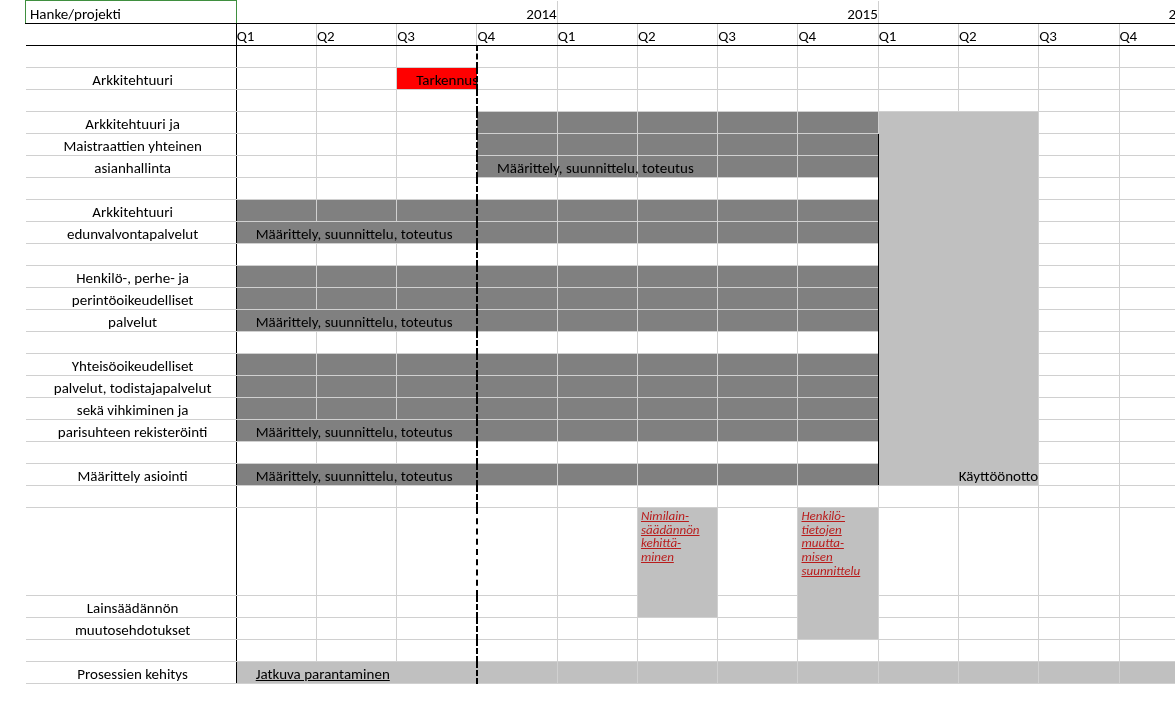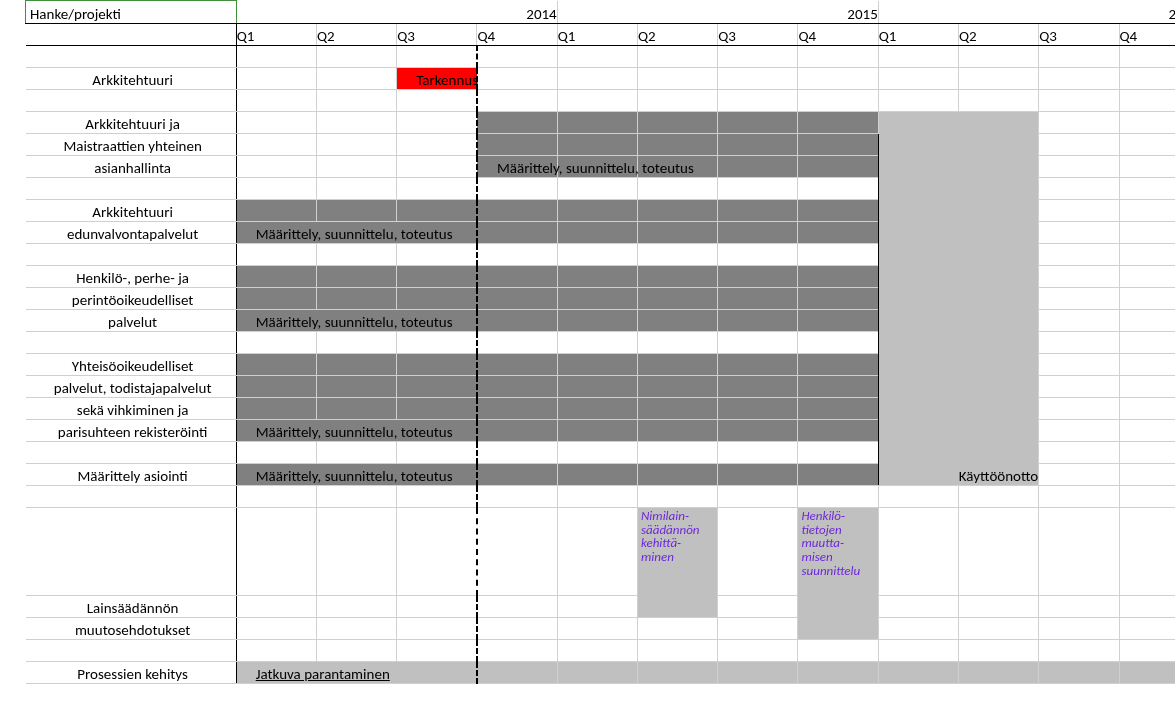--- a/index.html
+++ b/index.html
@@ -56,21 +56,21 @@
   .q-sep { border-left:1px solid #000;text-align:right; }
   .label-col {
     text-align:center; padding-left:4px;
     border-right:1px solid #000;
     white-space:nowrap; overflow:hidden;
   }
   .bar-dark  { background:#808080; }
   .bar-light { background:#c0c0c0; }
   .bar-red   { background:#ff0000; }
   .bar-text  { color:#000; padding-left:19px; white-space:nowrap; overflow:visible; }
-  .bar-blue-italic { color:#6d28d9; font-style:italic; font-size:13px; line-height:1.05; padding:1px 3px; white-space:normal; vertical-align:top;}
+  .bar-blue-italic { color:#b91c1c; font-style:italic; font-size:13px; line-height:1.05; padding:1px 3px; white-space:normal; vertical-align:top;text-decoration:underline;}
   
   .dash-right { border-right: 2px dashed #000 !important; }
   .kayttootto-cell { vertical-align:middle; padding-left:4px;}
 </style>
 </head>
 <body>
 
 <div class="sheet">
 <table>
   <colgroup>

